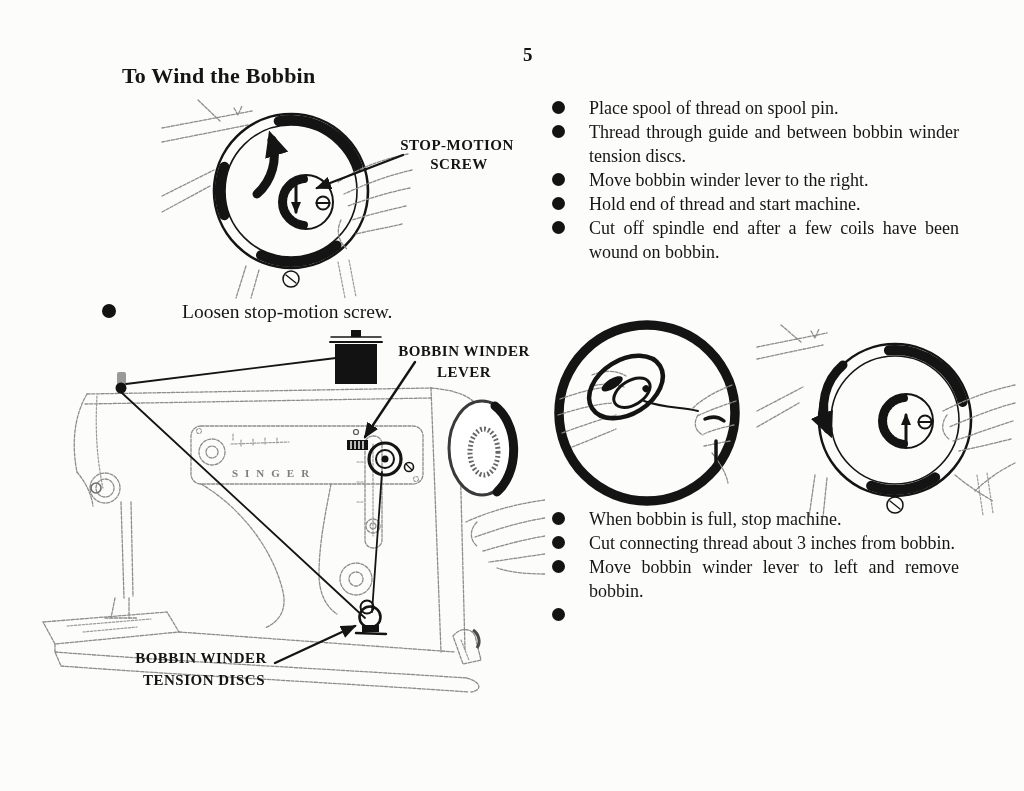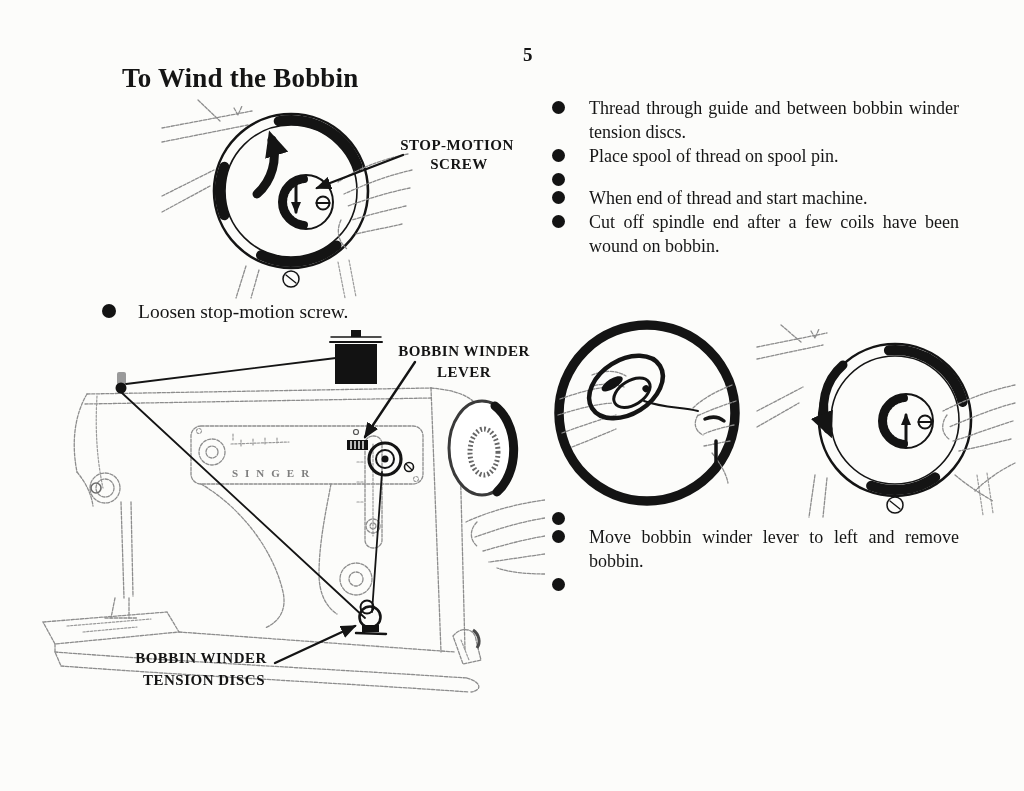--- a/index.html
+++ b/index.html
@@ -7,35 +7,35 @@
     width:1024px; height:791px; position:relative;
     background:#fcfcfa; overflow:hidden;
     font-family:"Liberation Serif", serif; color:#151515;
   }
   .pagenum {
     position:absolute; left:523px; top:44px;
     font-size:19px; font-weight:bold;
   }
   .heading {
     position:absolute; left:122px; top:63px; margin:0;
-    font-size:27px; font-weight:bold; letter-spacing:0.2px;
+    font-size:22px; font-weight:bold; letter-spacing:0.2px;
   }
   .fig { position:absolute; }
   .fig-wheel-top   { left:160px; top:98px;  width:400px; height:202px; }
   .fig-machine     { left:25px;  top:330px; width:520px; height:375px; }
   .fig-inset       { left:548px; top:313px; width:200px; height:200px; }
   .fig-wheel-right { left:755px; top:323px; width:262px; height:195px; }
 
   .step { display:flex; align-items:flex-start; }
   .dot  { flex:none; width:13px; height:13px; border-radius:50%;
           background:#131313; margin:5px 24px 0 0; }
   .txt  { font-size:18px; line-height:24px; text-align:justify;
           text-justify:inter-word; }
 
-  .step-left { position:absolute; left:102px; top:300px; width:330px; }
+  .step-left { position:absolute; left:102px; top:300px; width:330px;gap:44px; }
   .step-left .dot { width:14px; height:14px; margin:4px 22px 0 0; }
   .step-left .txt { font-size:19.5px; text-align:left; }
 
   .steps { position:absolute; width:407px; }
   .steps .step { margin-bottom:0; }
   .steps-top    { left:552px; top:96px;  }
   .steps-bottom { left:552px; top:507px; }
 
   svg text { font-family:"Liberation Serif", serif; font-weight:bold; fill:#141414; }
   .lbl   { font-size:15px; text-anchor:middle; letter-spacing:0.5px; }
@@ -288,50 +288,56 @@
     <path d="M163.5 99 L176.5 99" class="ink" stroke-width="2"></path>
   </g>
   <circle cx="140" cy="182" r="8" class="ink" stroke-width="1.5"></circle>
   <path d="M135 178 L145 186" class="ink" stroke-width="1.3"></path>
 </svg>
 
 <div class="steps steps-top">
 
     <div class="step">
       <span class="dot"></span>
+      <span class="txt">Place spool of thread on spool pin.</span>
+    </div>
+
+    <div class="step">
+      <span class="dot"></span>
       <span class="txt">Thread through guide and between bobbin winder tension discs.</span>
     </div>
 
-    <div class="step">
-      <span class="dot"></span>
-      <span class="txt">Place spool of thread on spool pin.</span>
-    </div>
-
-
-    <div class="step">
-      <span class="dot"></span>
-    </div>
-
-    <div class="step">
-      <span class="dot"></span>
-      <span class="txt">When end of thread and start machine.</span>
+
+    <div class="step">
+      <span class="dot"></span>
+      <span class="txt">Move bobbin winder lever to the right.</span>
+    </div>
+
+    <div class="step">
+      <span class="dot"></span>
+      <span class="txt">Hold end of thread and start machine.</span>
     </div>
 
     <div class="step">
       <span class="dot"></span>
       <span class="txt">Cut off spindle end after a few coils have been wound on bobbin.</span>
     </div>
   </div>
 
 <div class="steps steps-bottom">
 
     <div class="step">
       <span class="dot"></span>
-    </div>
-
+      <span class="txt">When bobbin is full, stop machine.</span>
+    </div>
+
+    <div class="step">
+      <span class="dot"></span>
+      <span class="txt">Cut connecting thread about 3 inches from bobbin.</span>
+    </div>
 
     <div class="step">
       <span class="dot"></span>
       <span class="txt">Move bobbin winder lever to left and remove bobbin.</span>
     </div>
 
     <div class="step">
       <span class="dot"></span>
     </div>
   </div>

